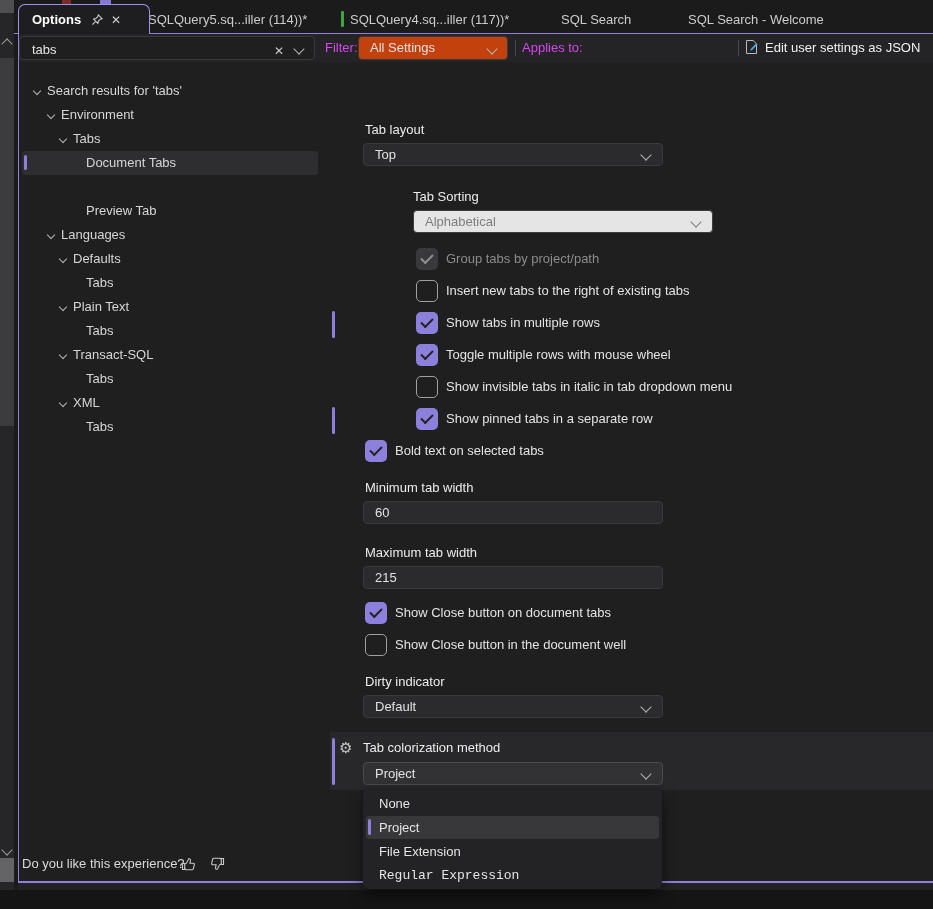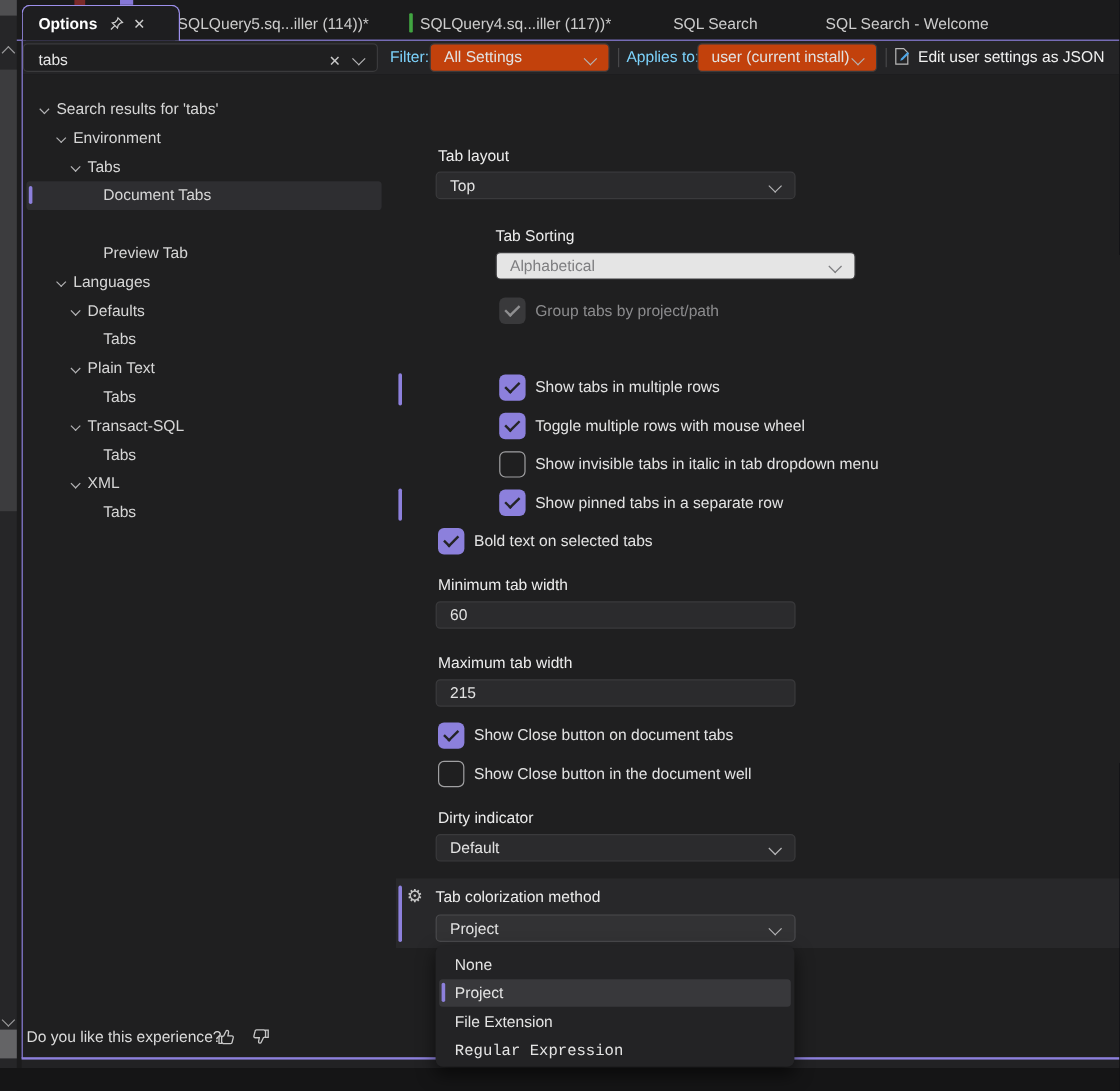--- a/index.html
+++ b/index.html
@@ -25,21 +25,21 @@
   .tab-green{position:absolute;top:11px;width:3px;height:16px;background:#41A541;border-radius:1px;}
   #options-tab{
     left:18px;top:4px;width:132px;height:30px;z-index:3;box-sizing:border-box;
     background:#1E1E20;border:1px solid #9D90EC;border-bottom:none;
     border-radius:7px 7px 0 0;display:flex;align-items:center;
   }
   #options-tab .olabel{font-weight:bold;color:#FFFFFF;padding-left:13px;font-size:13px;}
   #options-tab .ticon{margin-left:9px;color:#CFCFCF;display:inline-flex;}
   
   #toolbar{left:19px;top:34px;width:914px;height:28px;background:#242426;}
-  .tb-label{position:absolute;top:6px;height:16px;line-height:16px;color:#7dd3fc;}
+  .tb-label{position:absolute;top:6px;height:16px;line-height:16px;color:#d946ef;}
   .control{
     position:absolute;box-sizing:border-box;height:24px;background:#c2410c;
     border:1px solid #3A3A3C;border-radius:4px;color:#E2E2E2;
     font-size:13px;line-height:22px;padding-left:11px;
   }
   .control .chev{position:absolute;right:11px;top:8px;}
   .tb-sep{position:absolute;top:6px;width:1px;height:16px;background:#48484A;}
   #search-box{left:0;top:2px;width:296px;background:#1F1F20;}
   #search-box .clear{position:absolute;right:30px;top:3px;color:#C9C9C9;font-size:12px;cursor:default;}
   
@@ -141,24 +141,20 @@
       <span class="clear">✕</span>
       <span class="chev"></span>
     </div>
     <span class="tb-label" style="left:306px;">Filter:</span>
     <div class="control" style="left:339px;top:2px;width:150px;">
       <span>All Settings</span>
       <span class="chev"></span>
     </div>
     <div class="tb-sep" style="left:496px;"></div>
     <span class="tb-label" style="left:503px;">Applies to:</span>
-    <div class="control" style="left:562px;top:2px;width:150px;">
-      <span>user (current install)</span>
-      <span class="chev"></span>
-    </div>
     <div class="tb-sep" style="left:719px;"></div>
     <div class="abs" style="left:726px;top:5px;display:flex;align-items:center;">
       <span>
         <svg width="14" height="16" viewBox="0 0 14 16" fill="none">
           <path d="M1.5 1.5h6.6l3.4 3.4V14.5h-10z" stroke="#B9B9B9"></path>
           <path d="M12.6 5.6l-5.4 5.4-2 .7.7-2 5.4-5.4z" fill="#4FA7E8"></path>
         </svg>
       </span>
       <span style="margin-left:6px;color:#F0F0F0;">Edit user settings as JSON</span>
     </div>
@@ -229,20 +225,24 @@
   <span class="flabel" style="left:413px;top:189px;">Tab Sorting</span>
   <div class="select disabled" style="left:413px;top:210px;">
     <span>Alphabetical</span><span class="chev dim"></span>
   </div>
 
   <div class="cbrow disabled" style="left:416px;top:248px;">
     <span class="cb checked disabled">
         <span class="mark"></span>
       </span>
     <span class="cblabel">Group tabs by project/path</span>
+  </div>
+  <div class="cbrow" style="left:416px;top:280px;">
+    <span class="cb unchecked"></span>
+    <span class="cblabel">Insert new tabs to the right of existing tabs</span>
   </div>
   <div class="modbar" style="top:311px;height:27px;"></div>
   <div class="cbrow" style="left:416px;top:312px;">
     <span class="cb checked">
         <span class="mark"></span>
       </span>
     <span class="cblabel">Show tabs in multiple rows</span>
   </div>
   <div class="cbrow" style="left:416px;top:344px;">
     <span class="cb checked">

